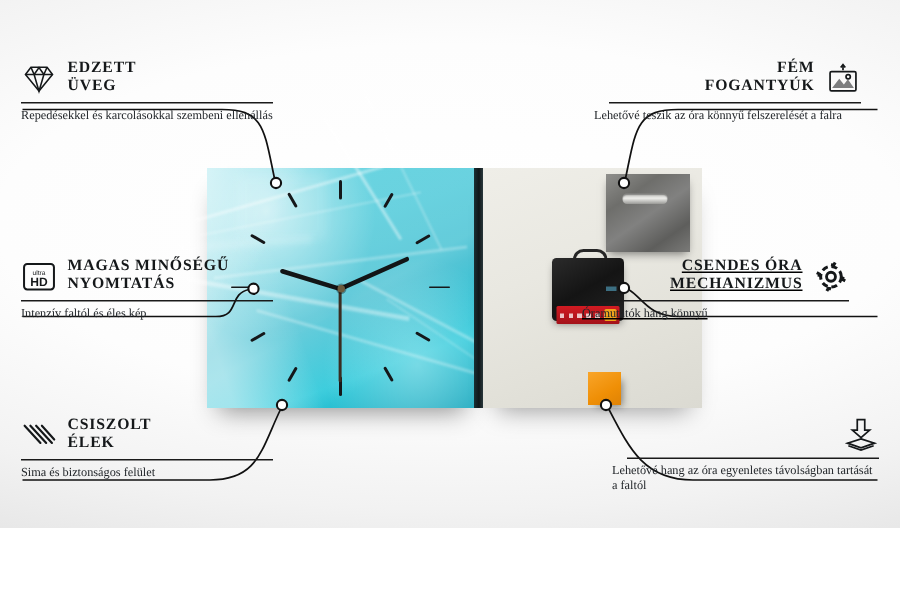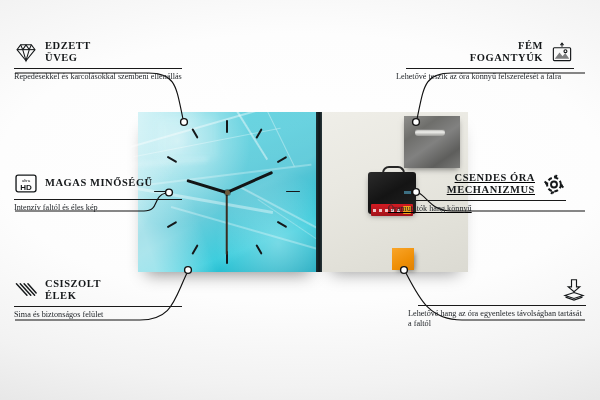--- a/index.html
+++ b/index.html
@@ -2,21 +2,21 @@
 <html><head>
 <meta charset="utf-8">
 <style>
   html,body{margin:0;padding:0;}
   body{
     width:600px;height:400px;overflow:hidden;
     font-family:"Liberation Serif", serif;
     background:#ffffff;
   }
   #stage{
-    position:relative;width:600px;height:400px;overflow:hidden;
+    position:relative;width:600px;height:352px;overflow:hidden;
     background:
       radial-gradient(120% 80% at 50% 42%, #ffffff 0%, #fdfdfd 42%, #f2f2f2 68%, #e6e6e6 86%, #dcdcdc 100%);
   }
   
   #product{position:absolute;left:138px;top:112px;width:330px;height:160px;}
   .panel{position:absolute;top:0;height:160px;}
 
   
   #glass{
     left:0;width:180px;
@@ -246,20 +246,21 @@
     <div class="row">
       <span class="ico">
         <svg viewBox="0 0 24 24">
           <rect x="1.6" y="3.2" width="20.8" height="17.6" rx="2.2" fill="none" stroke="currentColor" stroke-width="1.4"></rect>
           <text x="12" y="10.6" text-anchor="middle" font-family="Liberation Sans, sans-serif" font-size="4.6" fill="currentColor">ultra</text>
           <text x="12" y="18.4" text-anchor="middle" font-family="Liberation Sans, sans-serif" font-size="8.4" font-weight="bold" fill="currentColor">HD</text>
         </svg>
       </span>
       <div class="ttl">
         <div>MAGAS MINŐSÉGŰ</div>
+        <div>NYOMTATÁS</div>
       </div>
     </div>
     <div class="rule"></div>
     <div class="sub">Intenzív faltól és éles kép</div>
   </div>
 
   <div class="label left" id="lbl-edge">
     <div class="row">
       <span class="ico">
         <svg viewBox="0 0 24 24">

